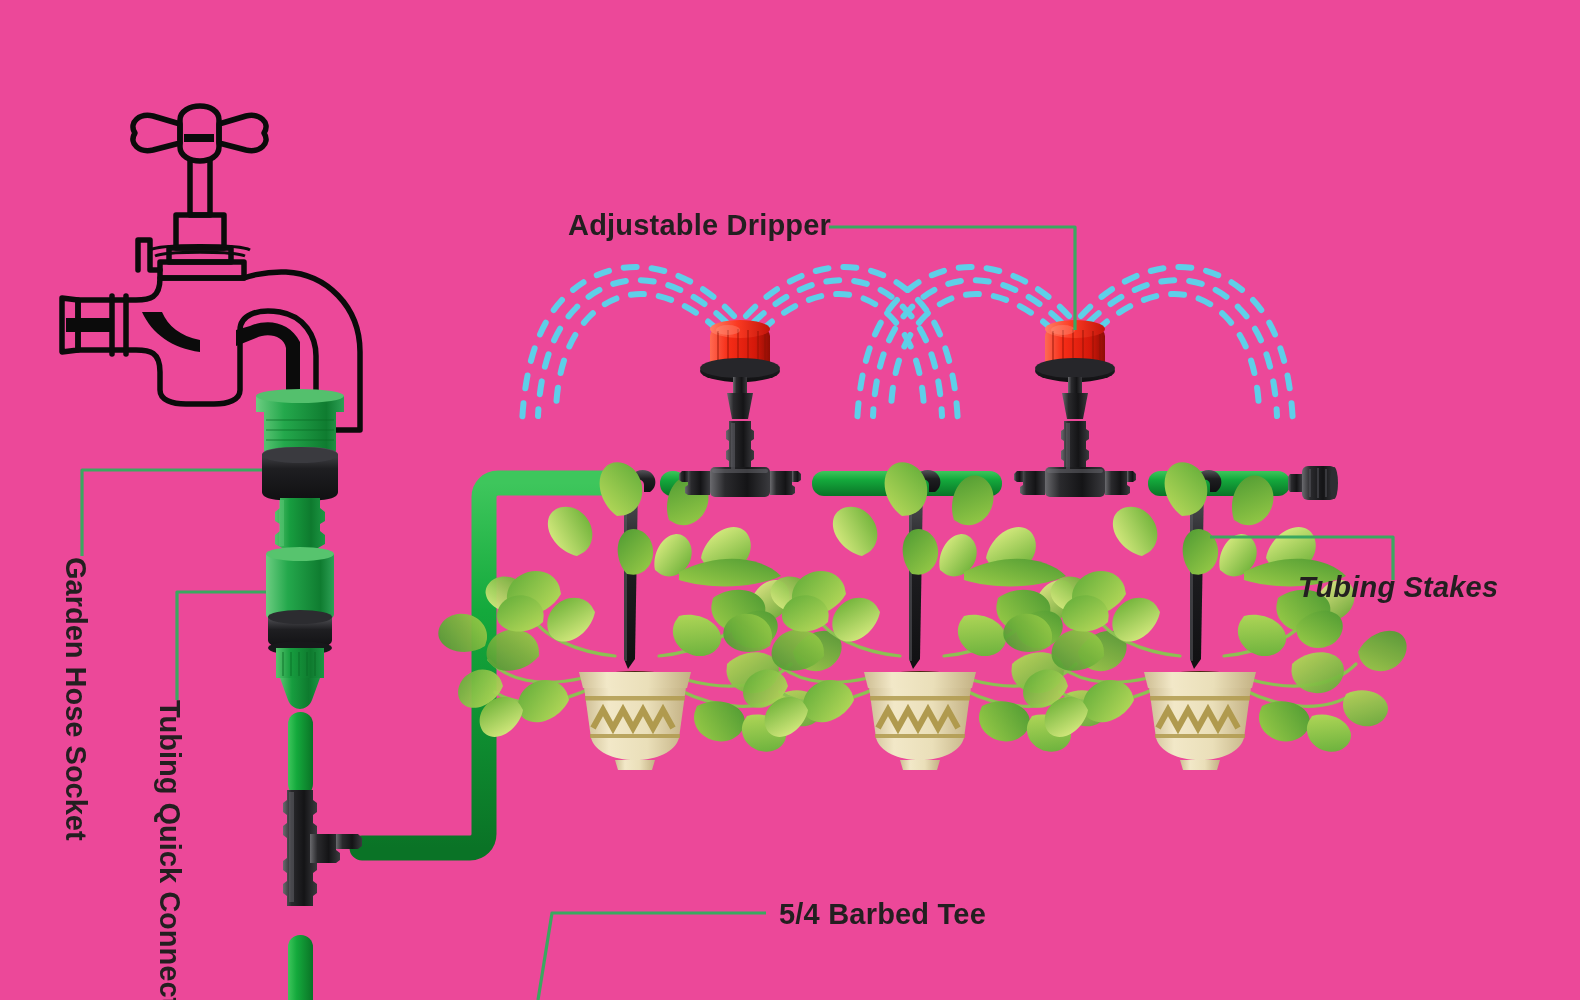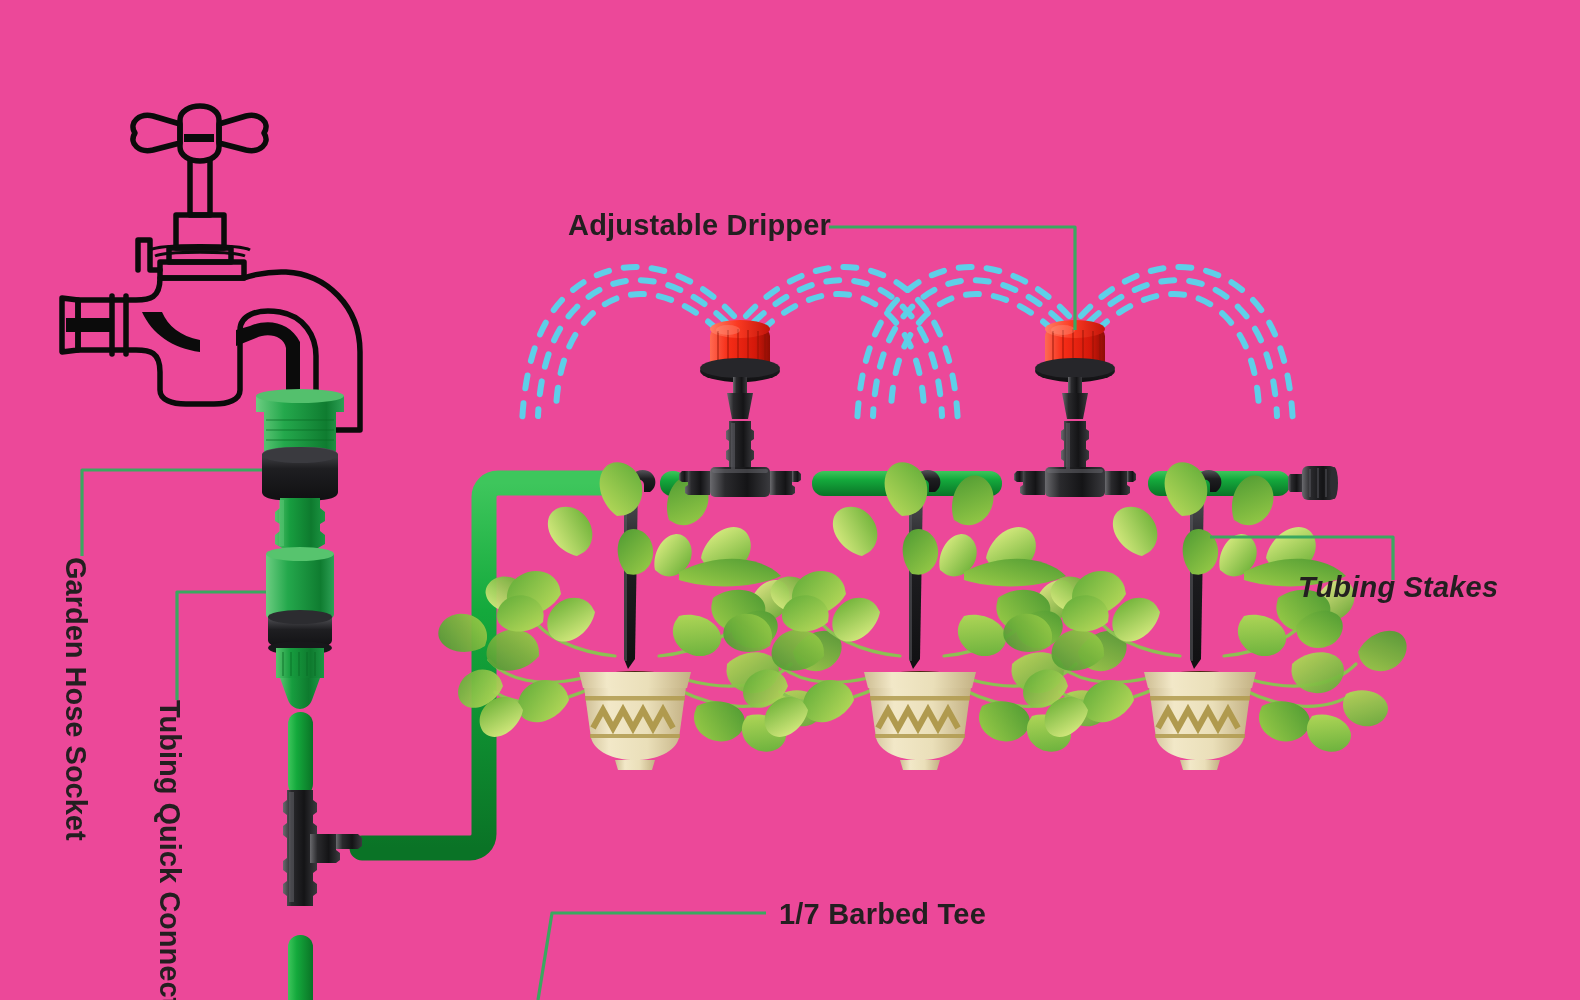--- a/index.html
+++ b/index.html
@@ -403,19 +403,19 @@
       <path d="M262,470 L82,470 L82,556"></path>
 
       <path d="M266,592 L177,592 L177,700"></path>
     </g>
   </svg>
 
   <div class="lbl" id="lbl-dripper">Adjustable Dripper</div>
 
   <div class="lbl" id="lbl-stakes">Tubing Stakes</div>
 
-  <div class="lbl" id="lbl-tee">1/7 Barbed Tee</div>
+  <div class="lbl" id="lbl-tee">5/4 Barbed Tee</div>
 
   <div class="vlbl" id="lbl-socket">Garden Hose Socket</div>
 
   <div class="vlbl" id="lbl-quick">Tubing Quick Connect</div>
 
 </div>
 
 </body></html>

